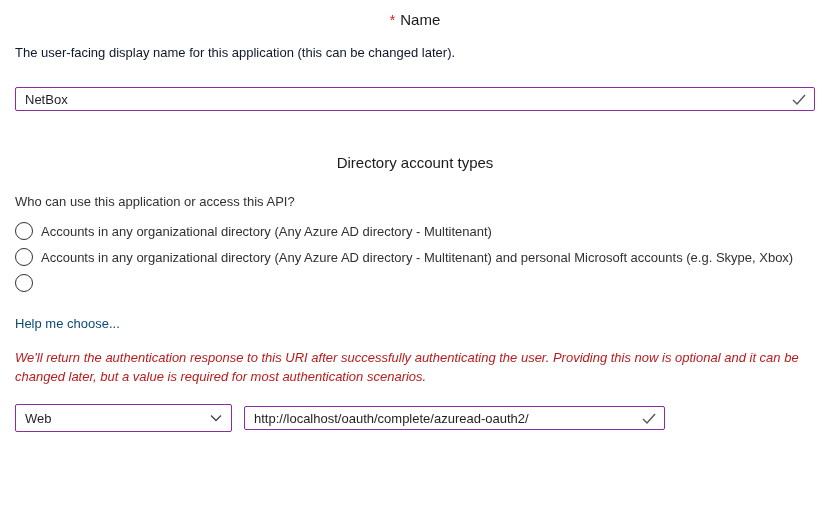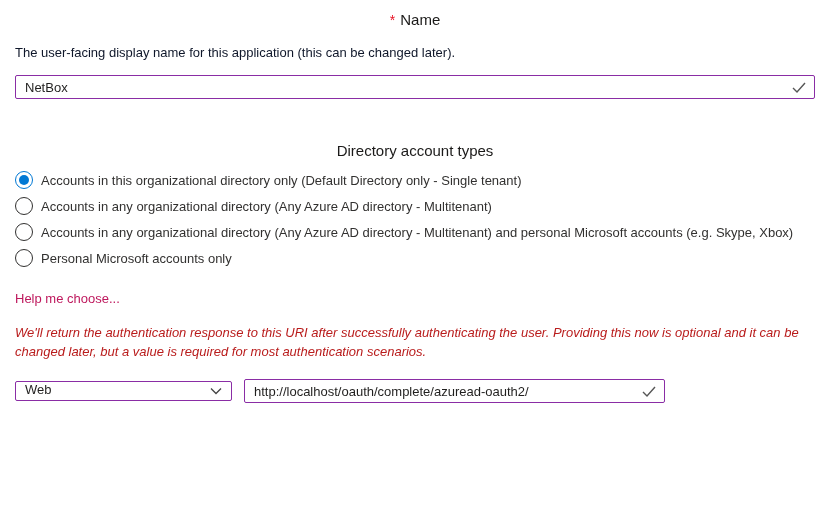--- a/index.html
+++ b/index.html
@@ -18,21 +18,21 @@
     font-size: 15px; font-weight: 400;
     color: #1b1a19; line-height: 16px; text-align: center;
   }
   .required-star { color: #e81123; margin-right: 5px; font-size: 14px; }
 
   .field-desc {
     margin: 16px 0 0 0;
     font-size: 13px; line-height: 17px; color: #0f172a;
   }
 
-  .input-wrap { position: relative; margin-top: 14px; width: 800px; }
+  .input-wrap { position: relative; margin-top: 26px; width: 800px; }
   .text-input {
     width: 100%; height: 24px;
     border: 1px solid #8a2da5; border-radius: 2px;
     padding: 0 28px 0 9px;
     font-family: "Liberation Sans", sans-serif;
     font-size: 13px; color: #201f1e;
     outline: none; background: #fff;
   }
   .valid-check {
     position: absolute; right: 8px; top: 50%;
@@ -56,35 +56,35 @@
   }
   .radio-row.selected .radio-circle { border: 1px solid #0078d4; }
   .radio-row.selected .radio-circle::after {
     content: ""; width: 10px; height: 10px; border-radius: 50%;
     background: #0078d4;
   }
   .radio-label { font-size: 13px; color: #323130; line-height: 17px; }
 
   .help-link {
     display: inline-block; margin-top: 20px;
-    font-size: 13px; color: #be185d; text-decoration: none; cursor: pointer;
+    font-size: 13px; color: #0c4a6e; text-decoration: none; cursor: pointer;
   }
 
   .section-redirect .section-heading { margin-top: 48px; }
   .redirect-desc {
     margin: 16px 0 0 0; max-width: 800px;
     font-size: 13px; line-height: 19px; color: #b91c1c; font-style: italic;
   }
 
   .controls-row { margin-top: 18px; display: flex; gap: 12px; align-items: center; }
   .select-box {
-    position: relative; width: 217px; height: 20px;
+    position: relative; width: 217px; height: 28px;
     border: 1px solid #8a2da5; border-radius: 2px;
     background: #fff; cursor: pointer;
-    display: flex; 
+    display: flex; align-items: center;
     padding: 0 30px 0 9px;
     font-size: 13px; color: #201f1e;
   }
   .chevron-wrap {
     position: absolute; right: 8px; top: 50%;
     transform: translateY(-50%);
     width: 14px; height: 14px; display: block;
   }
   .uri-input-wrap { position: relative; width: 421px; }
 </style>
@@ -101,37 +101,33 @@
       <span class="valid-check">
         <svg viewBox="0 0 16 16" width="16" height="16">
           <polyline points="2,9 6,13 14,4" fill="none" stroke="#565656" stroke-width="1.4"></polyline>
         </svg>
       </span>
     </div>
   </section>
 
   <section class="section-accounts">
     <h2 class="section-heading">Directory account types</h2>
+    <p class="question-text">Who can use this application or access this API?</p>
 
     <div class="radio-group">
-      <div class="radio-row selected">
-        <span class="radio-circle"></span>
-        <span class="radio-label">Accounts in this organizational directory only (Default Directory only - Single tenant)</span>
-      </div>
       <div class="radio-row">
         <span class="radio-circle"></span>
         <span class="radio-label">Accounts in any organizational directory (Any Azure AD directory - Multitenant)</span>
       </div>
       <div class="radio-row">
         <span class="radio-circle"></span>
         <span class="radio-label">Accounts in any organizational directory (Any Azure AD directory - Multitenant) and personal Microsoft accounts (e.g. Skype, Xbox)</span>
       </div>
       <div class="radio-row">
         <span class="radio-circle"></span>
-        <span class="radio-label">Personal Microsoft accounts only</span>
       </div>
     </div>
 
     <a class="help-link" href="#">Help me choose...</a>
   </section>
 
   <section class="section-redirect">
     <p class="redirect-desc">We'll return the authentication response to this URI after successfully authenticating the user. Providing this now is optional and it can be changed later, but a value is required for most authentication scenarios.</p>
 
     <div class="controls-row">

